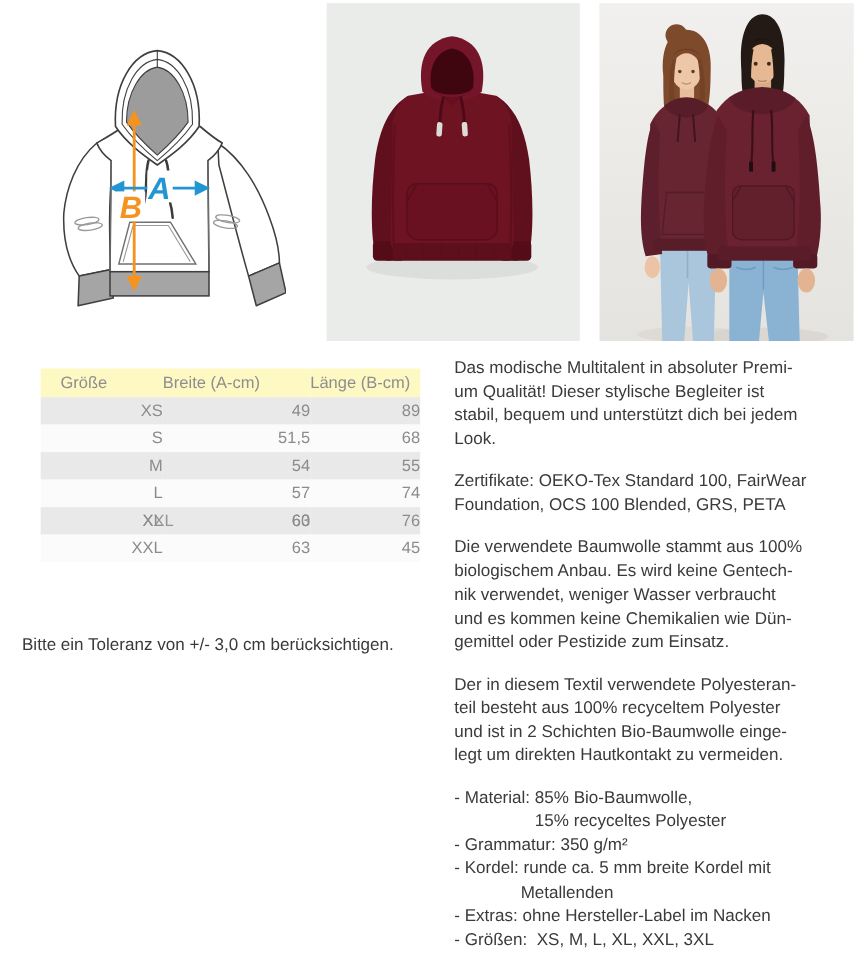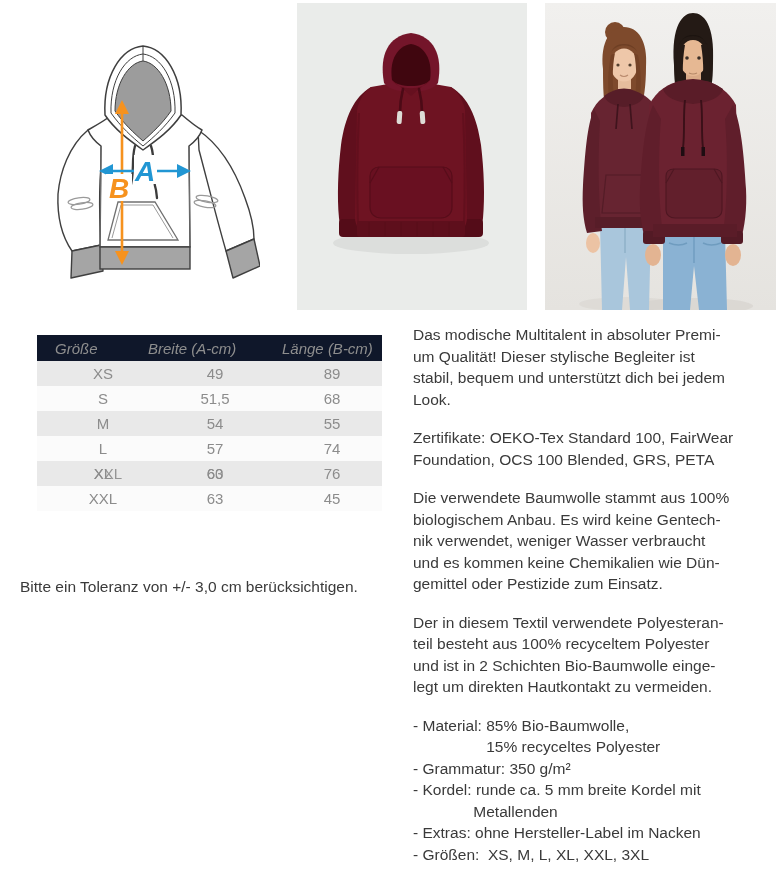--- a/index.html
+++ b/index.html
@@ -12,25 +12,25 @@
   .tech-drawing{position:absolute;left:55px;top:42px;width:205px;height:245px;background:#ffffff;}
   .product-photo{position:absolute;left:297px;top:3px;width:230px;height:307px;background:#eaecea;}
   .models-photo{position:absolute;left:545px;top:3px;width:231px;height:307px;background:#f0efec;}
   .tech-drawing svg,.product-photo svg,.models-photo svg{display:block;width:100%;height:100%;}
   
   table.size-table{
     position:absolute;left:37px;top:335px;width:345px;
     border-collapse:collapse;table-layout:fixed;
   }
   table.size-table th{
-    height:26px;background:#0f172a;color:#8e8e8e;font-weight:400;
-    font-size:15px;text-align:left;vertical-align:middle;padding:0;font-style:italic;
+    height:26px;background:#fef9c3;color:#8e8e8e;font-weight:400;
+    font-size:15px;text-align:left;vertical-align:middle;padding:0;
   }
   table.size-table td{
-    height:25px;color:#8c8c8c;font-size:15px;text-align:center;
+    height:25px;color:#8c8c8c;font-size:15px;text-align:right;
     vertical-align:middle;padding:0;background:#fbfbfb;
   }
   table.size-table tr.shaded td{background:#e9e9e9;}
   table.size-table th.c1{padding-left:18px;}
   table.size-table td.c1{padding-left:21px;}
   .stack{position:relative;display:inline-block;line-height:1;}
   .stack .ghost{position:absolute;left:0;top:0;opacity:.9;}
   
   .tolerance-note{
     position:absolute;left:20px;top:578px;font-size:15.5px;color:#3a3a3a;

